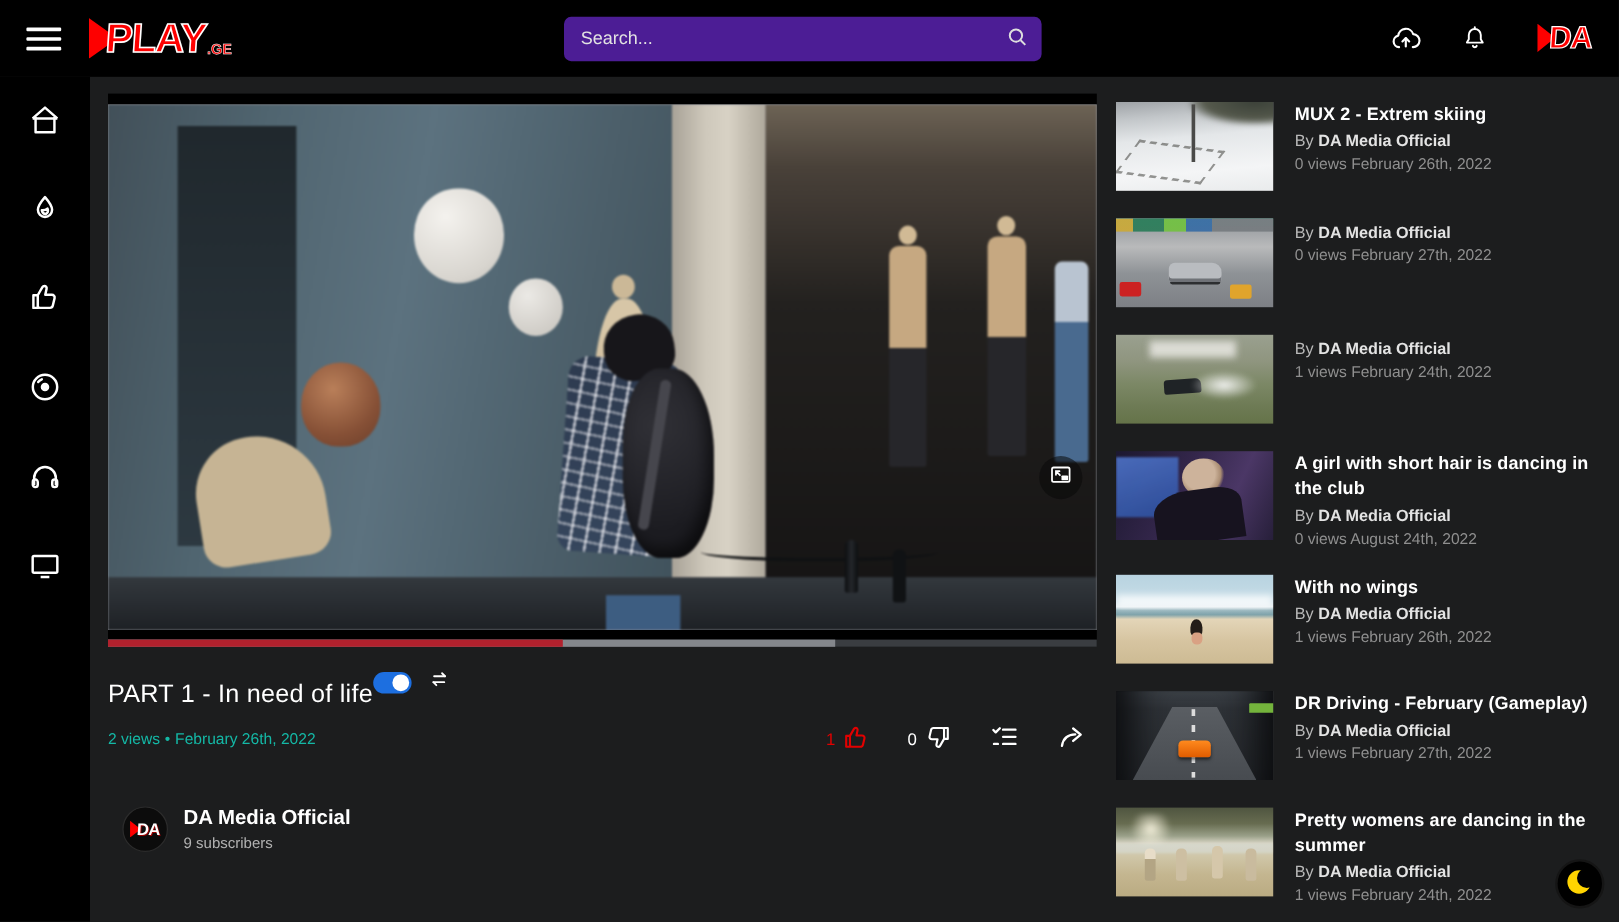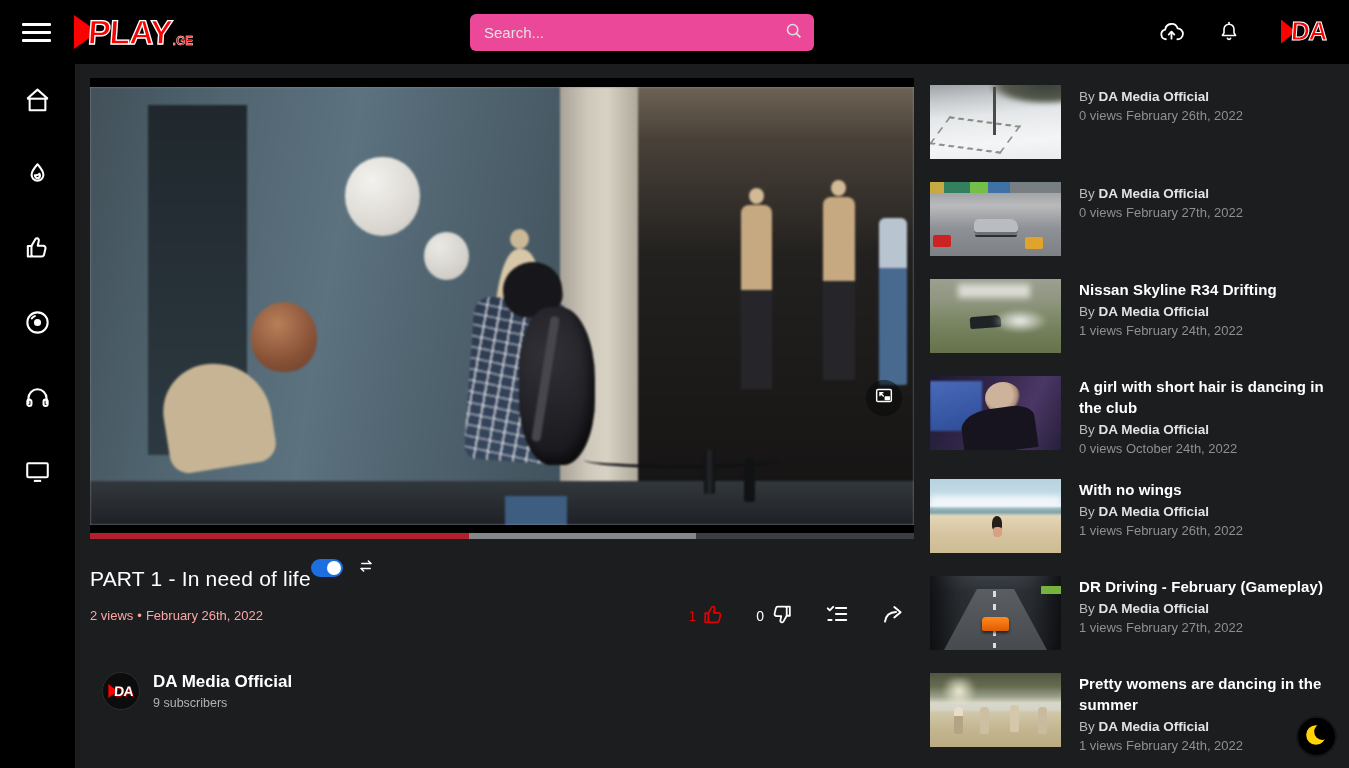--- a/index.html
+++ b/index.html
@@ -9,21 +9,21 @@
   
   .topbar { position:absolute; left:0; top:0; width:1349px; height:64px; background:#000; z-index:30; }
   .burger { position:absolute; left:22px; top:18px; width:29px; height:28px; cursor:pointer; }
   .burger span { display:block; width:29px; height:3px; background:#fff; margin:5px 0; border-radius:1px; }
   .logo { position:absolute; left:74px; top:8px; height:48px; display:flex; align-items:center; cursor:pointer; }
   .logo .tri { width:24px; height:34px; background:#fe0000; clip-path:polygon(0 0,100% 50%,0 100%); margin-right:-10px; }
   .logo .word { font-size:34px; font-weight:900; color:#fe0000; letter-spacing:-1px;
                 -webkit-text-stroke:1.3px #ffffff; text-shadow:0 0 1px #fff; transform:skewX(-4deg); }
   .logo .suffix { font-size:12px; font-weight:800; color:#fe0000; align-self:flex-end; margin:0 0 8px 1px;
                   -webkit-text-stroke:.4px #fff; }
-  .search-wrap { position:absolute; left:470px; top:14px; width:344px; height:37px; background:#ec4899;
+  .search-wrap { position:absolute; left:470px; top:14px; width:398px; height:37px; background:#4c1d95;
                  border-radius:6px; display:flex; align-items:center; }
   .search-input { flex:1; background:transparent; border:none; outline:none; color:#eee; font-size:15px;
                   padding:0 10px 0 14px; font-family:"Liberation Sans",sans-serif; }
   .search-input::placeholder { color:#e2e2e2; }
   .search-btn { width:40px; height:37px; background:transparent; border:none; cursor:pointer;
                 display:flex; align-items:center; justify-content:center; }
   .hicon { position:absolute; top:19px; width:27px; height:27px; cursor:pointer; }
   .hicon.cloud { left:1158px; } .hicon.bell { left:1217px; top:20px; width:24px; height:24px; }
   .da-logo { position:absolute; left:1281px; top:16px; display:flex; align-items:center; cursor:pointer; }
   .da-logo .tri { width:15px; height:24px; background:#fe0000; clip-path:polygon(0 0,100% 50%,0 100%); margin-right:-5px; }
@@ -94,21 +94,21 @@
   .buffered { position:absolute; left:0; top:0; height:100%; background:#84878c; }
   .played { position:absolute; left:0; top:0; height:100%; background:#b1212d; }
 
   .below { position:absolute; left:15px; top:489px; width:824px; }
   .title-row { display:flex; align-items:flex-start; }
   .v-title { color:#fff; font-size:21px; font-weight:400; letter-spacing:.2px; margin-top:14px; }
   .auto-group { display:flex; align-items:center; gap:12px; margin-top:2px; padding-right:2px; }
   .toggle { width:32px; height:18px; border-radius:9px; background:#1d6fe0; position:relative; cursor:pointer; }
   .toggle .knob { position:absolute; right:2px; top:2px; width:14px; height:14px; border-radius:50%; background:#fff; }
   .meta-row { display:flex; justify-content:space-between; align-items:center; margin-top:10px; }
-  .meta-left { color:#fca5a5; font-size:13px; }
+  .meta-left { color:#14b8a6; font-size:13px; }
   .dot { margin:0 4px; }
   .actions { display:flex; align-items:center; gap:30px; padding-right:8px; }
   .act { display:flex; align-items:center; gap:5px; cursor:pointer; background:none; border:none; }
   .act .cnt { font-size:14px; }
   .like-cnt { color:#e20000; } .dis-cnt { color:#fff; }
   .channel { display:flex; align-items:center; margin-top:42px; margin-left:12px; }
   .avatar { width:38px; height:38px; border-radius:50%; background:#0c0c0c; border:1px solid #2c2c2c;
             display:flex; align-items:center; justify-content:center; cursor:pointer; position:relative; }
   .avatar .tri { width:9px; height:14px; background:#fe0000; clip-path:polygon(0 0,100% 50%,0 100%); margin-right:-3px; }
   .avatar .txt { color:#fff; font-weight:900; font-size:14px; letter-spacing:-.5px;
@@ -392,20 +392,21 @@
 </main>
 
 <aside class="rightbar">
   <div class="rec-item">
     <div class="thumb th-ski">
         <i class="t1"></i>
         <i class="t2"></i>
         <i class="t3"></i>
       </div>
     <div class="rec-txt">
+      <div class="rec-title">MUX 2 - Extrem skiing</div>
       <div class="rec-by"><span>By</span> <b>DA Media Official</b></div>
       <div class="rec-meta">0 views February 26th, 2022</div>
     </div>
   </div>
 
   <div class="rec-item">
     <div class="thumb th-frlegends">
         <i class="t1"></i>
         <i class="t2"></i>
         <i class="t3"></i>
@@ -416,36 +417,35 @@
     </div>
   </div>
 
   <div class="rec-item">
     <div class="thumb th-skyline">
         <i class="t1"></i>
         <i class="t2"></i>
         <i class="t3"></i>
       </div>
     <div class="rec-txt">
-      <div class="rec-title">Nissan Skyline R34 Drifting</div>
       <div class="rec-by"><span>By</span> <b>DA Media Official</b></div>
       <div class="rec-meta">1 views February 24th, 2022</div>
     </div>
   </div>
 
   <div class="rec-item">
     <div class="thumb th-club">
         <i class="t1"></i>
         <i class="t2"></i>
         <i class="t3"></i>
       </div>
     <div class="rec-txt">
       <div class="rec-title">A girl with short hair is dancing in the club</div>
       <div class="rec-by"><span>By</span> <b>DA Media Official</b></div>
-      <div class="rec-meta">0 views October 24th, 2022</div>
+      <div class="rec-meta">0 views August 24th, 2022</div>
     </div>
   </div>
 
   <div class="rec-item">
     <div class="thumb th-beach">
         <i class="t1"></i>
         <i class="t2"></i>
         <i class="t3"></i>
       </div>
     <div class="rec-txt">

